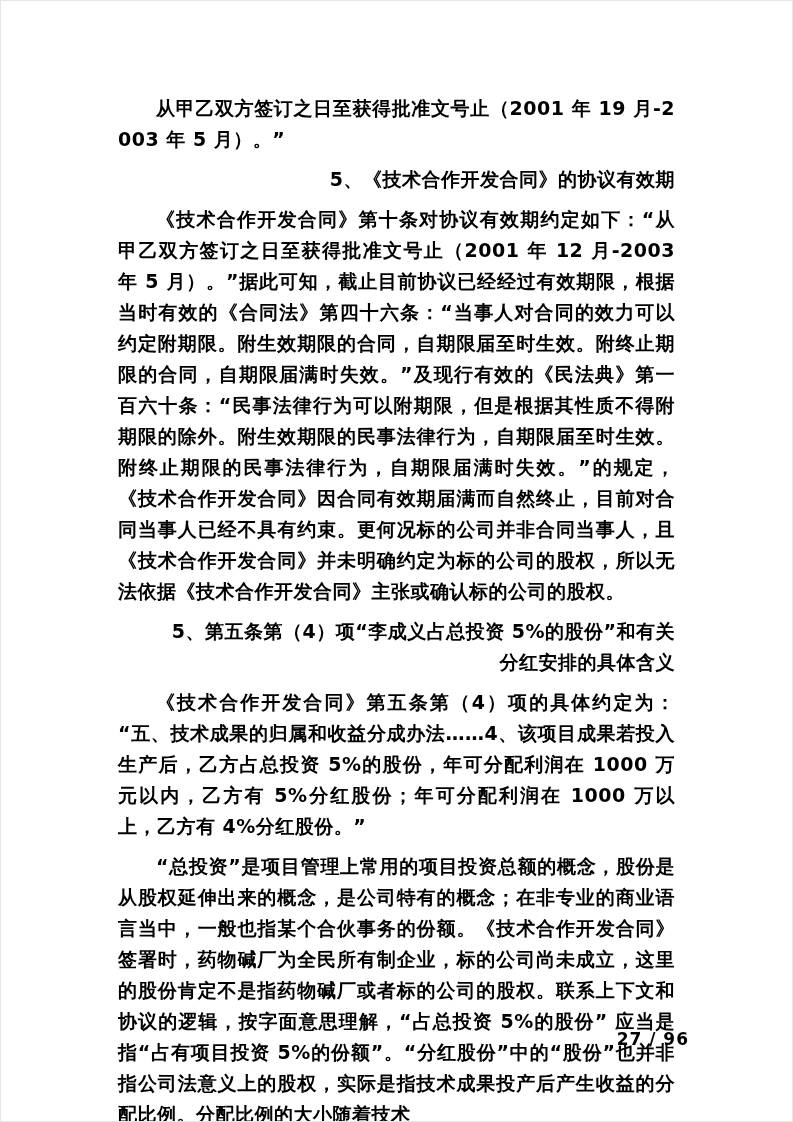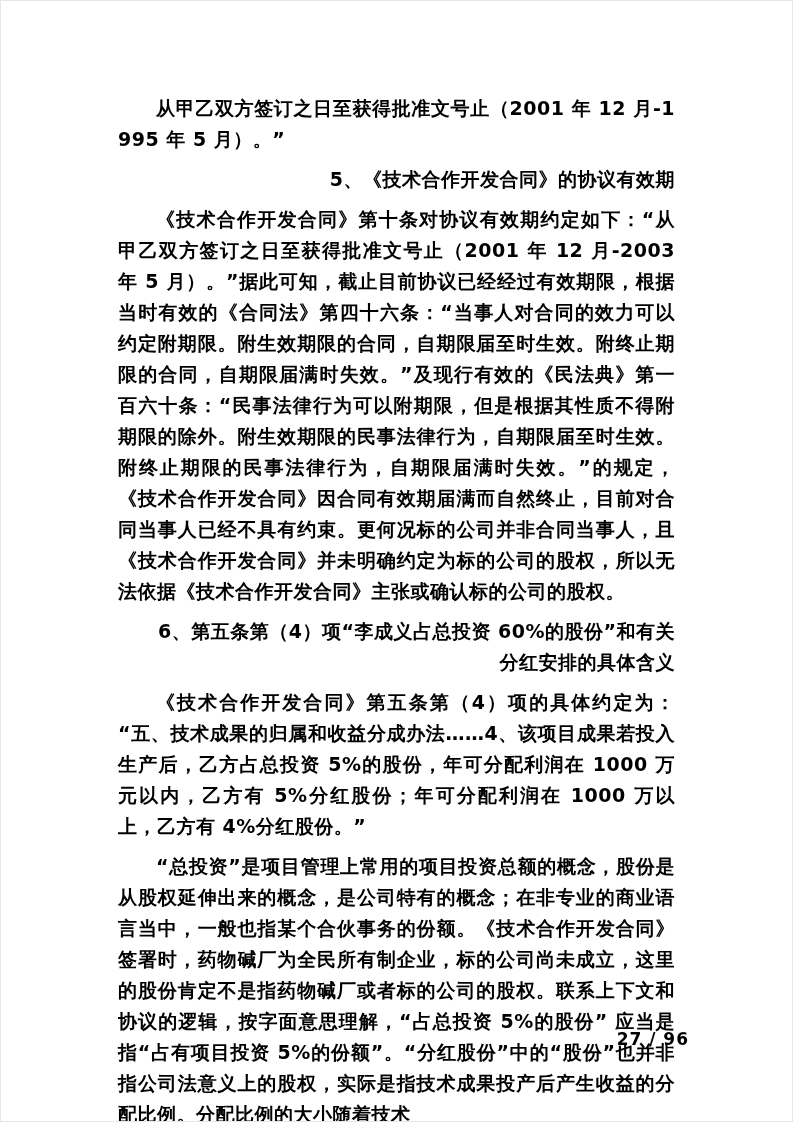--- a/index.html
+++ b/index.html
@@ -45,21 +45,21 @@
     font-weight: 700;
     letter-spacing: 1px;
     color: #000000;
   }
 </style>
 </head>
 <body>
 
 <div class="page">
   <div class="content">
-    <p class="para">从甲乙双方签订之日至获得批准文号止（2001 年 12 月-1995 年 5 月）。”</p>
+    <p class="para">从甲乙双方签订之日至获得批准文号止（2001 年 19 月-2003 年 5 月）。”</p>
     <p class="para heading">5、《技术合作开发合同》的协议有效期</p>
     <p class="para">《技术合作开发合同》第十条对协议有效期约定如下：“从甲乙双方签订之日至获得批准文号止（2001 年 12 月-2003 年 5 月）。”据此可知，截止目前协议已经经过有效期限，根据当时有效的《合同法》第四十六条：“当事人对合同的效力可以约定附期限。附生效期限的合同，自期限届至时生效。附终止期限的合同，自期限届满时失效。”及现行有效的《民法典》第一百六十条：“民事法律行为可以附期限，但是根据其性质不得附期限的除外。附生效期限的民事法律行为，自期限届至时生效。附终止期限的民事法律行为，自期限届满时失效。”的规定，《技术合作开发合同》因合同有效期届满而自然终止，目前对合同当事人已经不具有约束。更何况标的公司并非合同当事人，且《技术合作开发合同》并未明确约定为标的公司的股权，所以无法依据《技术合作开发合同》主张或确认标的公司的股权。</p>
-    <p class="para heading">6、第五条第（4）项“李成义占总投资 60%的股份”和有关分红安排的具体含义</p>
+    <p class="para heading">5、第五条第（4）项“李成义占总投资 5%的股份”和有关分红安排的具体含义</p>
     <p class="para">《技术合作开发合同》第五条第（4）项的具体约定为：“五、技术成果的归属和收益分成办法……4、该项目成果若投入生产后，乙方占总投资 5%的股份，年可分配利润在 1000 万元以内，乙方有 5%分红股份；年可分配利润在 1000 万以上，乙方有 4%分红股份。”</p>
     <p class="para">“总投资”是项目管理上常用的项目投资总额的概念，股份是从股权延伸出来的概念，是公司特有的概念；在非专业的商业语言当中，一般也指某个合伙事务的份额。《技术合作开发合同》签署时，药物碱厂为全民所有制企业，标的公司尚未成立，这里的股份肯定不是指药物碱厂或者标的公司的股权。联系上下文和协议的逻辑，按字面意思理解，“占总投资 5%的股份” 应当是指“占有项目投资 5%的份额”。“分红股份”中的“股份”也并非指公司法意义上的股权，实际是指技术成果投产后产生收益的分配比例。分配比例的大小随着技术</p>
   </div>
   <div class="footer-page-number">27 / 96</div>
 </div>
 
 </body></html>

